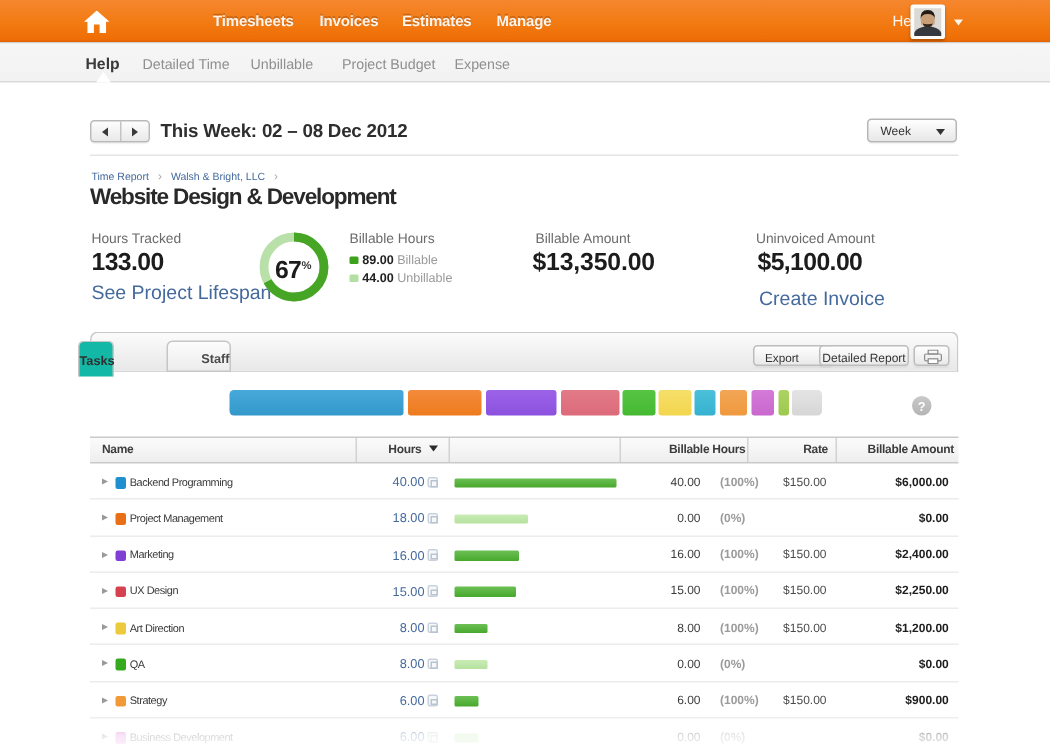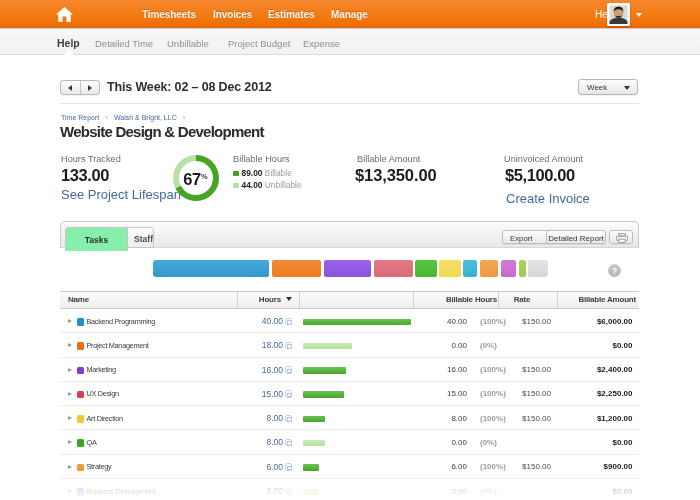--- a/index.html
+++ b/index.html
@@ -66,22 +66,22 @@
 .slink { position:absolute; font-size:13px; color:#44699d; }
 .lrow { position:absolute; font-size:8.4px; color:#9a9a9a; }
 .lrow b { color:#222; }
 .sq { position:absolute; width:5.5px; height:5.5px; border-radius:1px; }
 
 
 #tabstrip { position:absolute; left:60px; top:221px; width:579px; height:27px;
   background:linear-gradient(180deg,#fbfbfb,#e8e8e8);
   border:1px solid #c9c9c9; border-bottom:1px solid #d6d6d6;
   border-radius:5px 5px 0 0; }
-#tab-tasks { position:absolute; left:65px; top:227px; width:63px; height:24px;
-  background:#86efac; border:1px solid #c6c6c6; border-bottom:none;
+#tab-tasks { position:absolute; left:52px; top:227px; width:24px; height:24px;
+  background:#14b8a6; border:1px solid #c6c6c6; border-bottom:none;
   border-radius:4px 4px 0 0; z-index:3; }
 #tab-tasks span { position:absolute; left:0; right:0; top:6.5px; text-align:center;
   font-size:8.5px; font-weight:bold; color:#2f2f2f; }
 #tab-staff { position:absolute; left:111px; top:227px; width:43px; height:21px;
   background:linear-gradient(180deg,#fcfcfc,#ececec); border:1px solid #c6c6c6;
   border-radius:4px 4px 0 0; z-index:2; }
 #tab-staff span { position:absolute; left:0; right:0; top:5.5px; text-align:right;
   font-size:8.5px; font-weight:bold; color:#4a4a4a; }
 .btn { position:absolute; top:230px; height:13.5px; border:1px solid #bdbdbd; border-radius:3px;
   background:linear-gradient(180deg,#fefefe,#e9e9e9); box-shadow:0 1px 1px rgba(0,0,0,0.05); z-index:3;}
@@ -245,21 +245,21 @@
   <div class="seg" style="width:19.5px;border-radius:2px 3px 3px 2px;background:linear-gradient(180deg,#e4e4e4,#d6d6d6)"></div>
 </div>
 <div id="qmark">
     <span>?</span>
   </div>
 
 <div id="thead">
   <div class="h" style="left:8px">Name</div>
   <div class="h" style="left:172px;width:60px;text-align:right">Hours <span class="sc"></span></div>
   <div class="h" style="left:345px;width:92px;text-align:right">Billable Hours</div>
-  <div class="h" style="left:432px;width:60px;text-align:center">Rate</div>
+  <div class="h" style="left:432px;width:60px;text-align:right">Rate</div>
   <div class="h" style="left:493px;width:83px;text-align:right">Billable Amount</div>
   <div class="v" style="left:177px"></div>
   <div class="v" style="left:239px"></div>
   <div class="v" style="left:353px"></div>
   <div class="v" style="left:438px"></div>
   <div class="v" style="left:497px"></div>
 </div>
 
 <div id="tbody">
   <div class="row">

